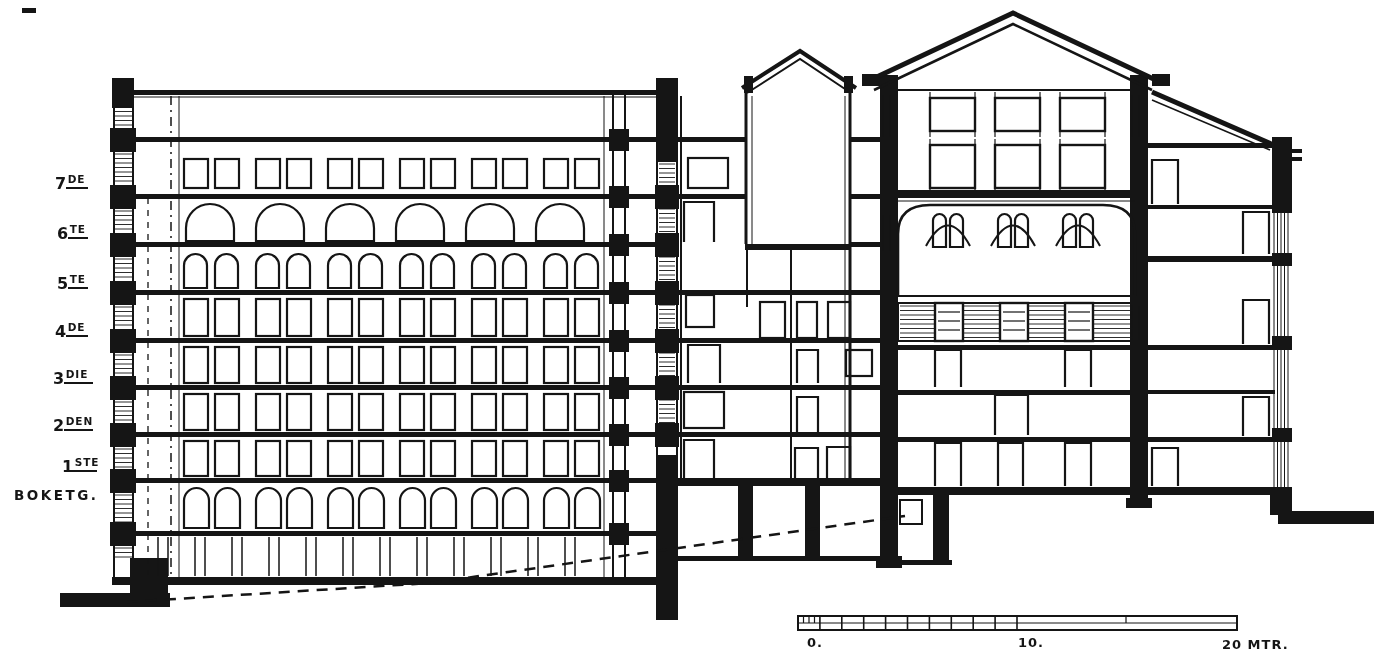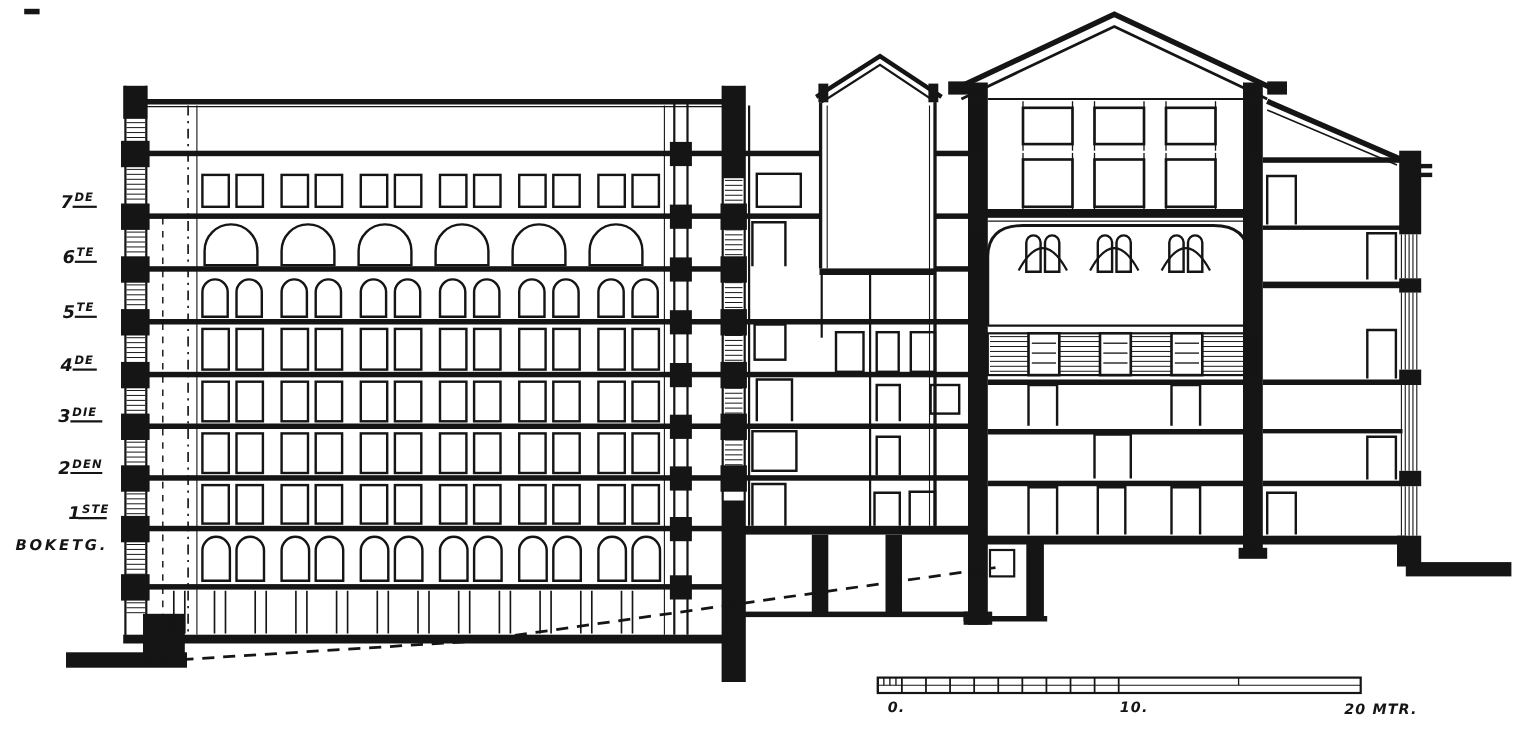--- a/index.html
+++ b/index.html
@@ -1,20 +1,20 @@
 <!DOCTYPE html>
 <html style="--ink: #151515; --paper: #ffffff;"><head>
 <meta charset="utf-8">
 <style>
   :root{ --ink:#151515; --paper:#ffffff; }
   html,body{ margin:0; padding:0; background:#fff; }
   .sheet{
     position:relative; width:1383px; height:663px;
     background:var(--paper); color:var(--ink);
-    font-family:"DejaVu Sans", sans-serif; overflow:hidden;font-style:italic;
+    font-family:"DejaVu Sans", sans-serif; overflow:hidden;
   }
   svg{ display:block; width:1383px; height:663px; }
   .lbl{ font-family:"DejaVu Sans", sans-serif; font-weight:700; fill:var(--ink);
         letter-spacing:.5px; }
   .lbl-num{ font-size:16px; }
   .lbl-sup{ font-size:10.5px; letter-spacing:1px; }
   .lbl-word{ font-size:13.5px; letter-spacing:2.5px; }
   .scale-lbl{ font-family:"DejaVu Sans", sans-serif; font-weight:700; font-size:13px;
         fill:var(--ink); letter-spacing:1px; }
 </style>

